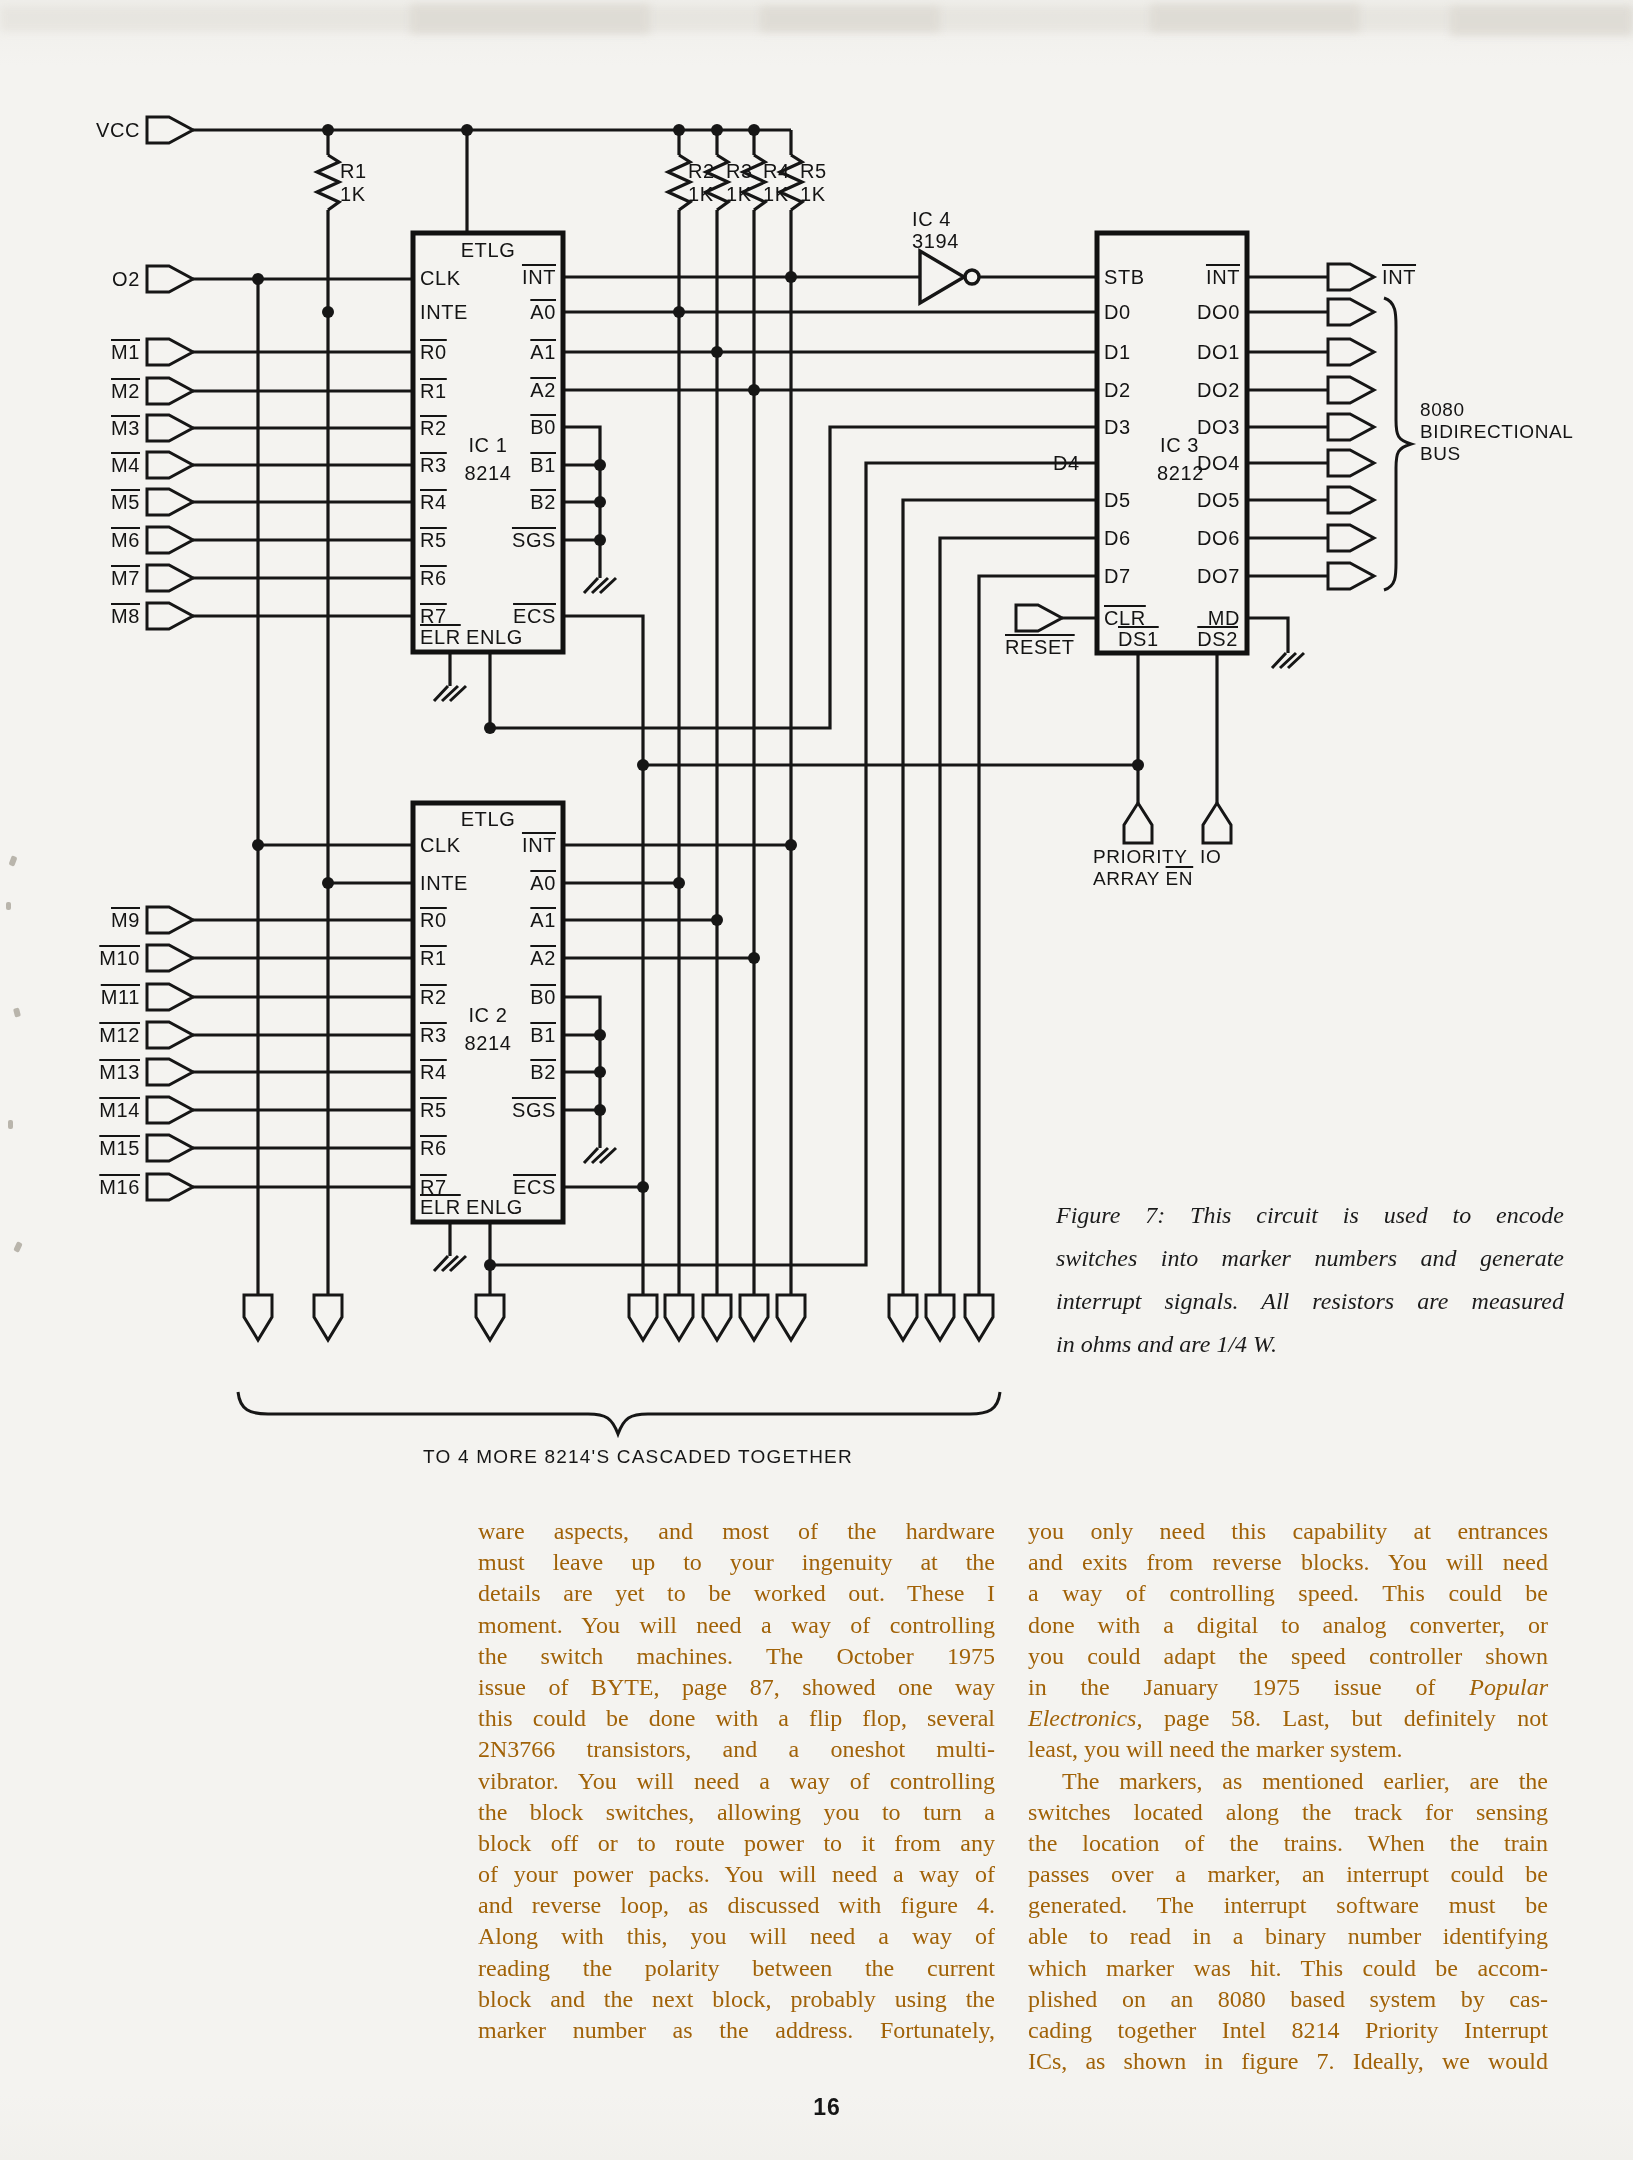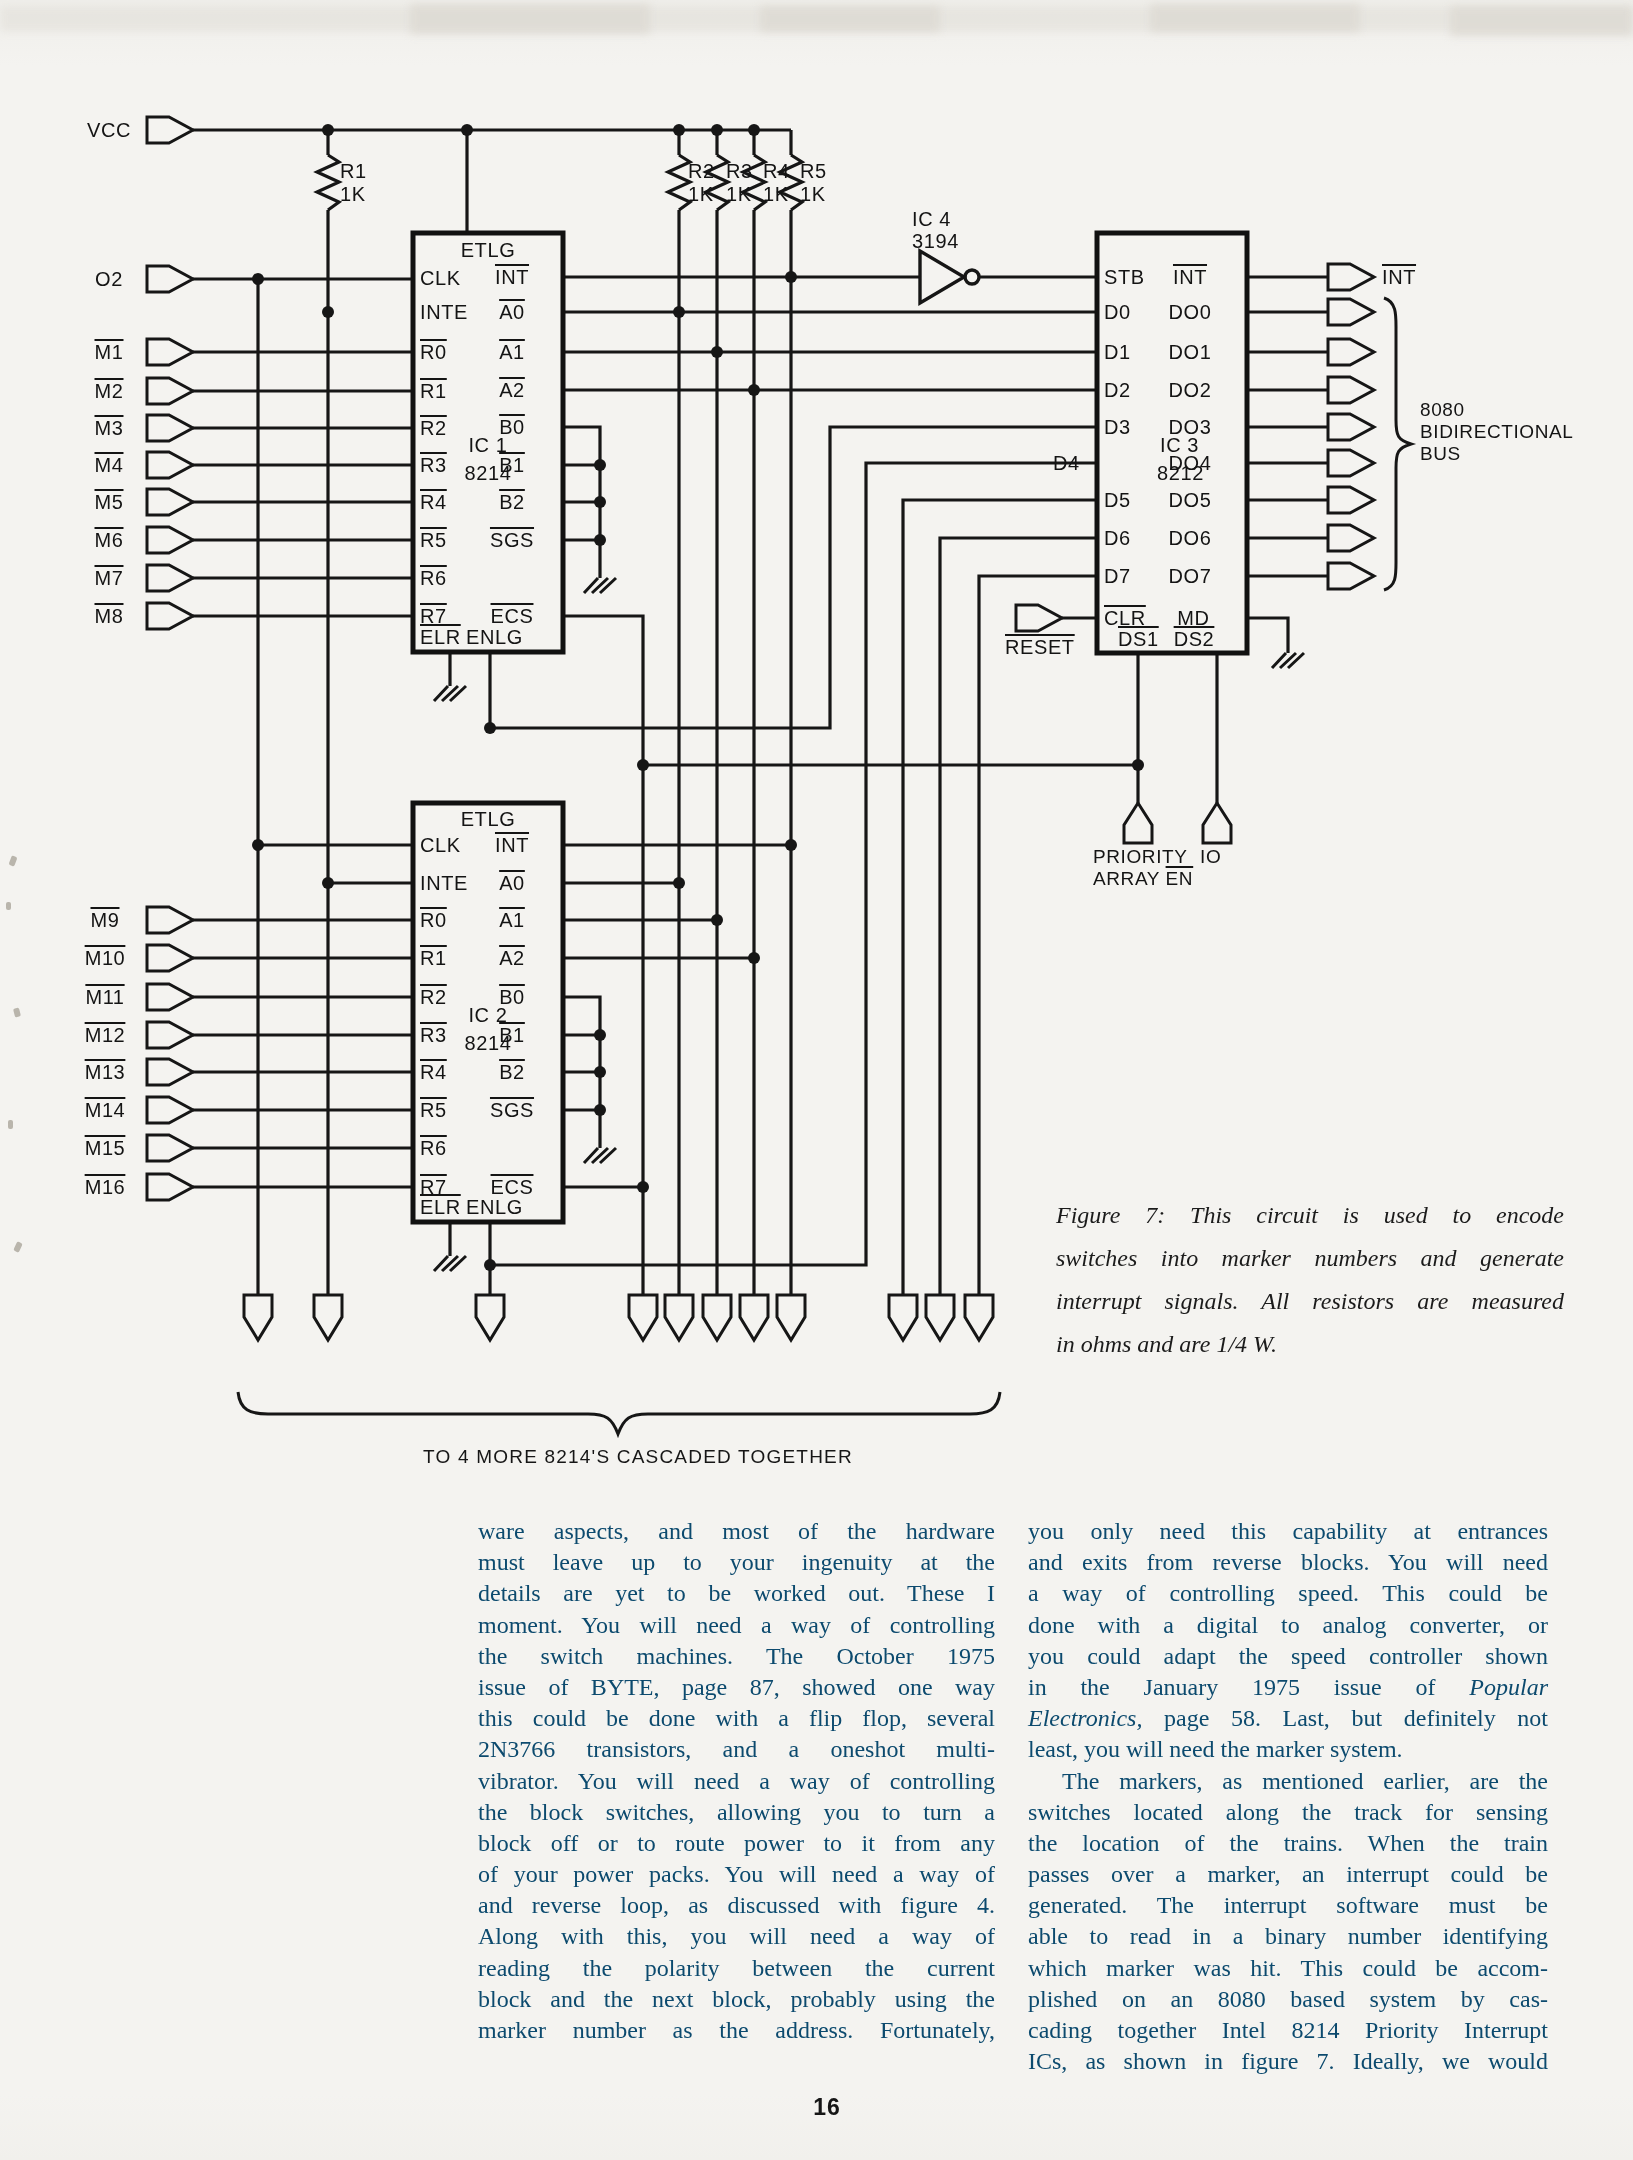--- a/index.html
+++ b/index.html
@@ -5,28 +5,28 @@
   html,body{margin:0;padding:0;background:#888;}
   #page{position:relative;width:1633px;height:2160px;background:#f4f3f0;overflow:hidden;
         font-family:"Liberation Sans",sans-serif;color:#161616;}
   #page::before{content:"";position:absolute;inset:0;
         background:linear-gradient(180deg,#efeeea 0%,#f4f3f0 3%,#f4f3f0 97%,#f1f0ec 100%);}
   svg{position:absolute;left:0;top:0;}
   .smudge{position:absolute;background:#dddad3;filter:blur(4px);opacity:.8;}
   .speck{position:absolute;background:#b9b5ac;border-radius:2px;}
   .lbl{position:absolute;font-size:20px;line-height:26px;letter-spacing:.6px;white-space:pre;color:#141414;}
   .ov{text-decoration:overline;text-decoration-thickness:2px;text-decoration-skip-ink:none;}
-  .rt{text-align:center;}
+  .rt{text-align:right;}
   .ctr{text-align:center;}
   .s19{font-size:19px;line-height:22px;}
   .cap{position:absolute;left:1056px;top:1194px;width:508px;
        font-family:"Liberation Serif",serif;font-style:italic;font-size:24px;color:#1b1b1b;}
   .cap .cl{line-height:43px;text-align:justify;text-align-last:justify;white-space:normal;}
   .cap .cl:last-child{text-align-last:left;}
-  .col{position:absolute;top:1516px;font-family:"Liberation Serif",serif;font-size:24px;color:#0c4a6e;}
+  .col{position:absolute;top:1516px;font-family:"Liberation Serif",serif;font-size:24px;color:#a16207;}
   .col .bl{height:31.2px;line-height:31.2px;text-align:justify;text-align-last:justify;white-space:nowrap;}
   .col .nj{text-align-last:left;}
   .col .ind{text-indent:34px;}
   .it{font-style:italic;}
   #pagenum{position:absolute;left:798px;top:2094px;width:58px;text-align:center;
        font-size:23px;font-weight:bold;letter-spacing:1px;}
   .note{position:absolute;left:358px;top:1446px;width:560px;text-align:center;
        font-size:19px;letter-spacing:1.2px;}
 </style>
 </head>

